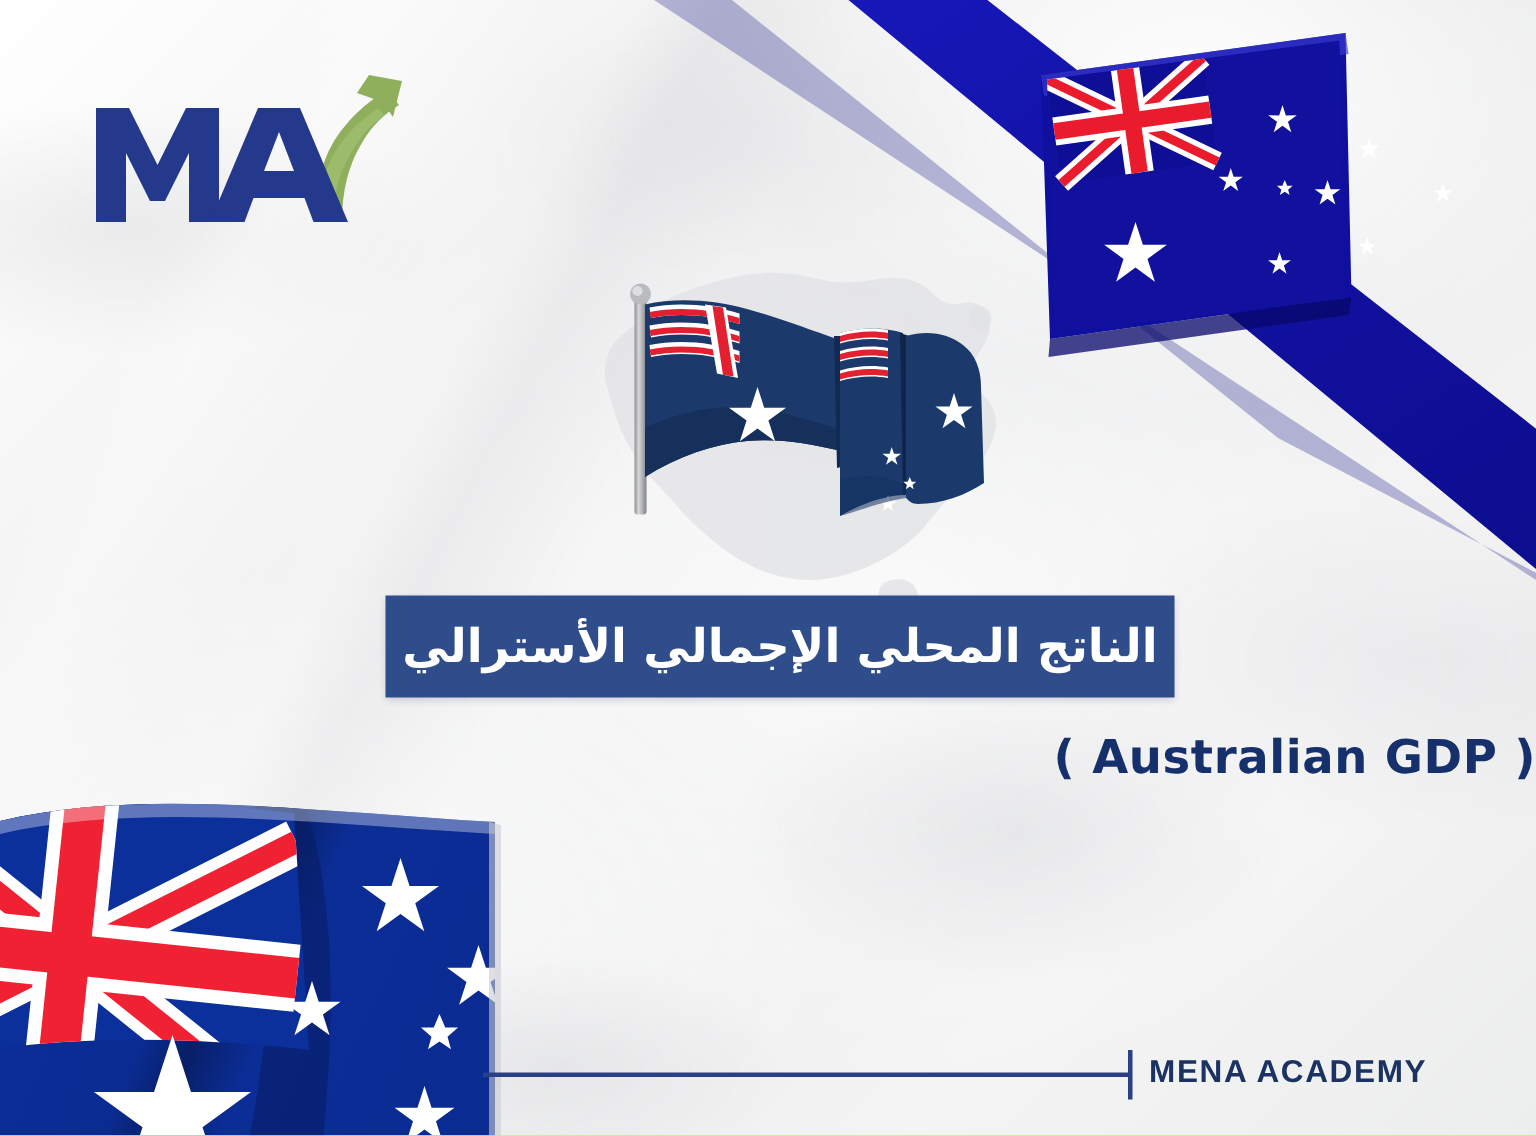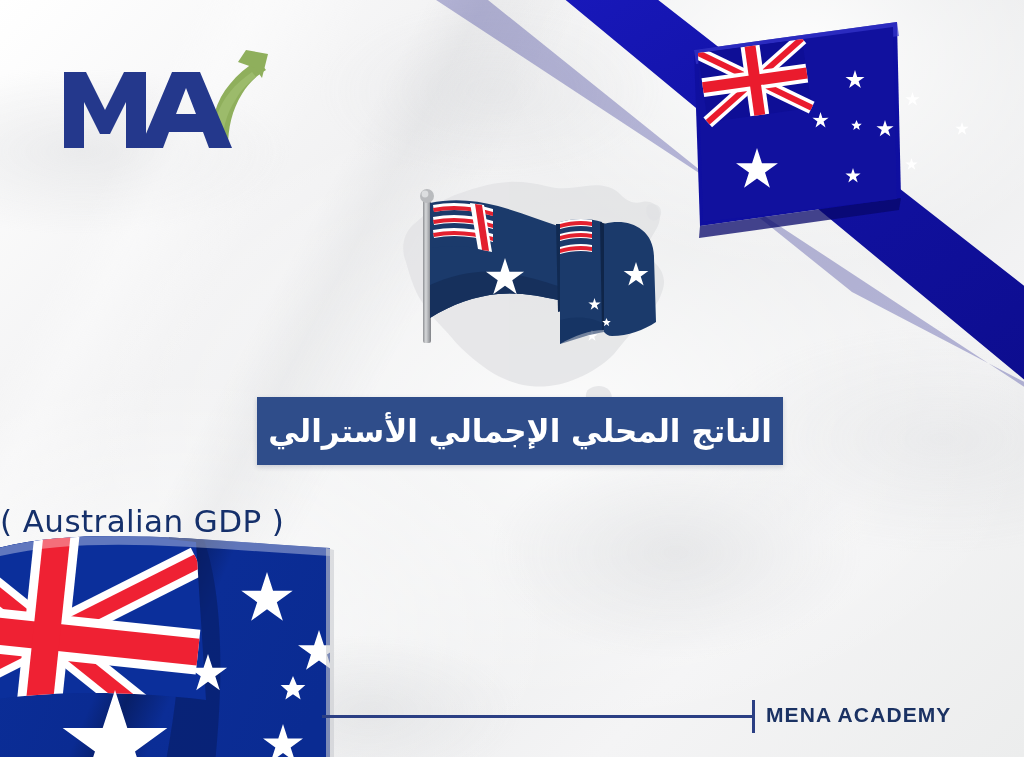--- a/index.html
+++ b/index.html
@@ -82,27 +82,26 @@
     line-height: 1;
     white-space: nowrap;
     font-family: "DejaVu Sans", "Liberation Sans", sans-serif;
   }
   
   .subtitle {
     position: absolute;
     left: 0;
     right: 0;
     top: 487px;
-    text-align: left;
+    text-align: right;
     color: #15306b;
     font-size: 31px;
-    font-weight: 400;
+    font-weight: 700;
     letter-spacing: .4px;
     font-family: "DejaVu Sans", "Liberation Sans", sans-serif;
-    margin-top: 16px;
   }
   
   .footer-rule {
     position: absolute;
     left: 322px;
     top: 715px;
     width: 432px;
     height: 3px;
     background: #2b3f84;
   }

